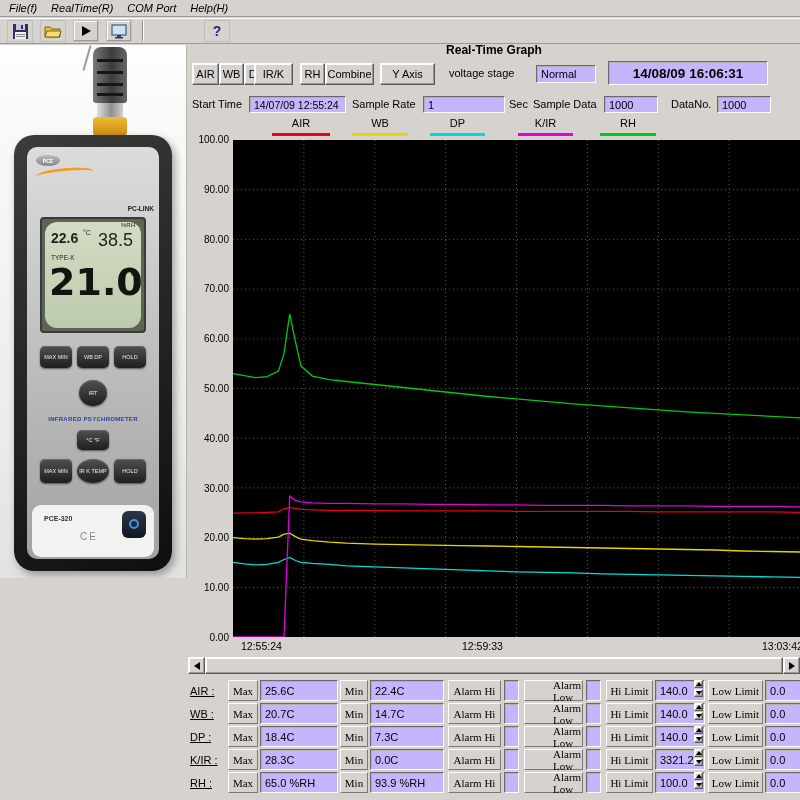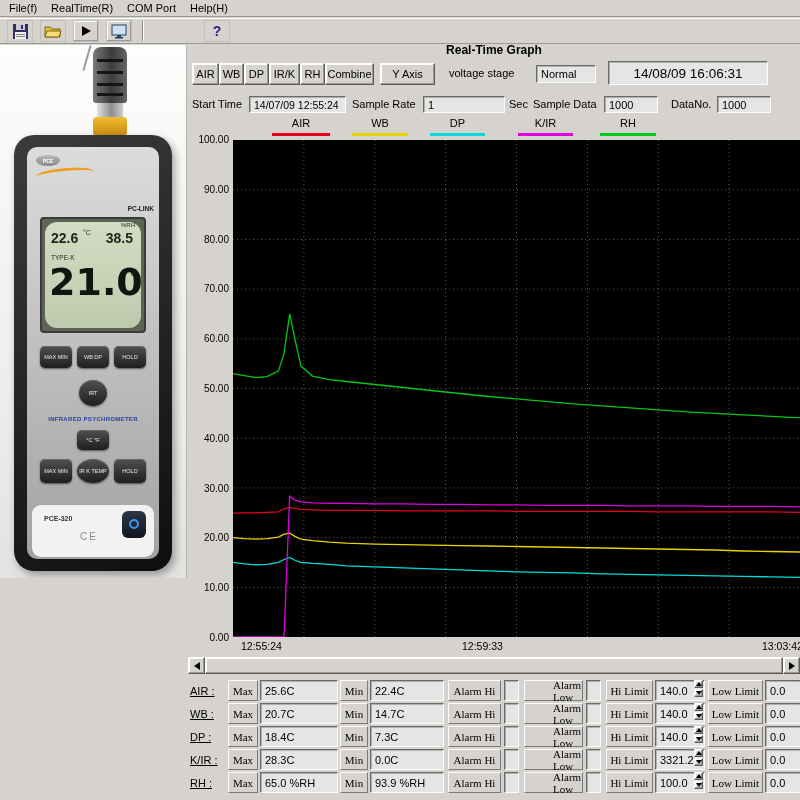--- a/index.html
+++ b/index.html
@@ -3,29 +3,29 @@
 <meta charset="utf-8">
 <style>
   * { margin:0; padding:0; box-sizing:border-box; }
   html,body { width:800px; height:800px; overflow:hidden; }
   body { font-family:"Liberation Sans", sans-serif; background:#d6d3ce; color:#000; }
   #app { position:relative; width:800px; height:800px; background:#d6d3ce; overflow:hidden; }
 
   
   .btn3 { background:#d6d3ce; border:1px solid; border-color:#fdfdfd #5a5a5a #5a5a5a #fdfdfd;
           box-shadow:inset -1px -1px 0 #9a9a9a, inset 1px 1px 0 #ffffff; }
-  .field { background:#e5e5e5; border:1px solid; border-color:#6a6a6a #fdfdfd #fdfdfd #6a6a6a;
+  .field { background:#c4b5fd; border:1px solid; border-color:#6a6a6a #fdfdfd #fdfdfd #6a6a6a;
            box-shadow:inset 1px 1px 0 #b0b0b0; }
   .lblbox { background:#d6d3ce; border:1px solid; border-color:#fdfdfd #7a7a7a #7a7a7a #fdfdfd;
             display:flex; align-items:center; justify-content:center; font-size:11px;font-family:Liberation Serif, serif; }
 
   
   #menubar { position:absolute; left:0; top:0; width:800px; height:17px; display:flex; align-items:center;
              padding-left:3px; border-bottom:1px solid #9a9a9a; font-size:11px; }
-  .menu-item { padding:1px 8px 2px 6px; cursor:default; }
+  .menu-item { padding:1px 8px 2px 6px; cursor:default;font-style:italic; }
   #toolbar { position:absolute; left:0; top:18px; width:800px; height:26px; display:flex; align-items:center;
              border-top:1px solid #ffffff; border-bottom:1px solid #9a9a9a; }
   .tbtn { width:26px; height:22px; margin-left:7px; background:#d6d3ce; border:1px solid #c2bfb8;
           display:flex; align-items:center; justify-content:center; }
   .tsep { width:2px; height:20px; margin-left:10px; border-left:1px solid #8a8a8a; border-right:1px solid #ffffff; }
   .qmark { font-weight:bold; font-size:14px; color:#30207a; }
 
   
   #left-panel { position:absolute; left:0; top:45px; width:187px; height:533px;
                 background:linear-gradient(180deg,#fdfdfd,#ececea 70%,#e2e2e0); border-right:1px solid #b6b3ac; overflow:hidden; }
@@ -139,21 +139,21 @@
     <div class="abs" style="left:27px;top:102px;width:132px;height:412px;background:linear-gradient(#dcdcdc,#a2a2a2);border-radius:10px"></div>
 
     <div class="abs" style="left:36px;top:110px;width:24px;height:11px;background:linear-gradient(#bbb,#888);border-radius:50%;display:flex;align-items:center;justify-content:center;font-size:5px;font-weight:bold;color:#fff">PCE</div>
     <div class="abs" style="left:36px;top:123px;width:58px;height:12px;border-top:3px solid #f0a020;border-radius:50%;transform:rotate(-5deg)"></div>
     <div class="abs" style="left:96px;top:160px;width:58px;text-align:right;font-size:6.5px;font-weight:bold;color:#1a1a1a">PC-LINK</div>
 
     <div class="abs" style="left:40px;top:172px;width:106px;height:116px;background:#5c6454;border:2px solid #3a3a3a;border-radius:4px">
       <div class="abs" style="left:3px;top:3px;right:3px;bottom:3px;background:linear-gradient(#d2dcc2,#becaae);border-radius:12px">
         <span class="abs" style="left:6px;top:8px;font-size:14px;font-weight:bold;color:#1c241c">22.6</span>
         <span class="abs" style="left:38px;top:7px;font-size:7px;color:#1c241c">°C</span>
-        <span class="abs" style="right:8px;top:8px;font-size:14px;font-weight:bold;color:#1c241c">38.5</span>
+        <span class="abs" style="right:8px;top:8px;font-size:18px;font-weight:normal;color:#1c241c">38.5</span>
         <span class="abs" style="right:6px;top:0px;font-size:6px;color:#1c241c">%RH</span>
         <span class="abs" style="left:6px;top:32px;font-size:6.5px;color:#1c241c">TYPE-K</span>
         <span class="abs" style="left:4px;top:38px;font-size:38px;font-weight:bold;color:#10160f;font-family:'DejaVu Sans',sans-serif">21.0</span>
         <span class="abs" style="left:82px;top:46px;font-size:9px;color:#10160f">°C</span>
       </div>
     </div>
 
     <div class="kbtn" style="left:40px;top:301px;width:32px;height:22px">MAX MIN</div>
     <div class="kbtn" style="left:77px;top:301px;width:32px;height:22px">WB DP</div>
     <div class="kbtn" style="left:114px;top:301px;width:32px;height:22px">HOLD</div>
@@ -170,28 +170,28 @@
     <div class="abs" style="left:122px;top:466px;width:24px;height:27px;background:linear-gradient(#2c3646,#101722);border-radius:6px">
       <div class="abs" style="left:7px;top:8px;width:10px;height:10px;border:2px solid #3f95ec;border-radius:50%"></div>
     </div>
   </div>
 
   <div class="abs" style="position:absolute;left:188px;top:43px;width:612px;text-align:center;font-size:12px;font-weight:bold">Real-Time Graph</div>
 
   <div class="chbtn btn3" style="left:192px;width:27px">AIR</div>
   <div class="chbtn btn3" style="left:219px;width:25px">WB</div>
   <div class="chbtn btn3" style="left:244px;width:25px">DP</div>
-  <div class="chbtn btn3" style="left:269px;width:31px">IR/K</div>
+  <div class="chbtn btn3" style="left:254px;width:39px">IR/K</div>
   <div class="chbtn btn3" style="left:300px;width:25px">RH</div>
   <div class="chbtn btn3" style="left:325px;width:49px">Combine</div>
   <div class="chbtn btn3" style="left:380px;width:55px">Y Axis</div>
 
   <div class="hlabel" style="left:449px;top:67px">voltage stage</div>
   <div class="field valtext" style="position:absolute;left:536px;top:65px;width:60px;height:18px">Normal</div>
-  <div class="field" style="position:absolute;left:608px;top:61px;width:160px;height:24px;display:flex;align-items:center;justify-content:center;font-size:13.5px;font-weight:normal">14/08/09 16:06:31</div>
+  <div class="field" style="position:absolute;left:608px;top:61px;width:160px;height:24px;display:flex;align-items:center;justify-content:center;font-size:13.5px;font-weight:bold">14/08/09 16:06:31</div>
 
   <div class="hlabel" style="left:192px;top:98px">Start Time</div>
   <div class="field valtext" style="position:absolute;left:249px;top:96px;width:97px;height:17px;font-size:10.5px">14/07/09 12:55:24</div>
   <div class="hlabel" style="left:352px;top:98px">Sample Rate</div>
   <div class="field valtext" style="position:absolute;left:423px;top:96px;width:82px;height:17px">1</div>
   <div class="hlabel" style="left:509px;top:98px">Sec</div>
   <div class="hlabel" style="left:533px;top:98px">Sample Data</div>
   <div class="field valtext" style="position:absolute;left:604px;top:96px;width:54px;height:17px">1000</div>
   <div class="hlabel" style="left:671px;top:98px">DataNo.</div>
   <div class="field valtext" style="position:absolute;left:717px;top:96px;width:54px;height:17px">1000</div>

